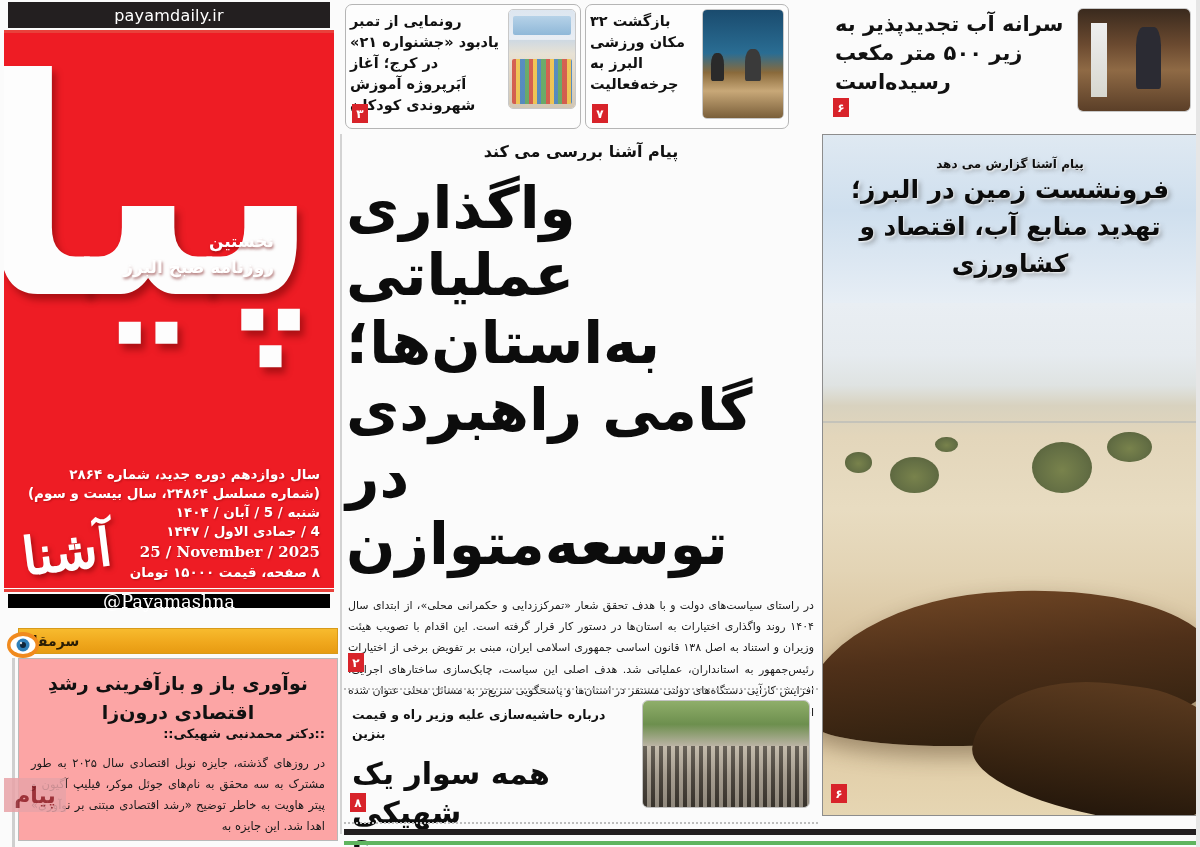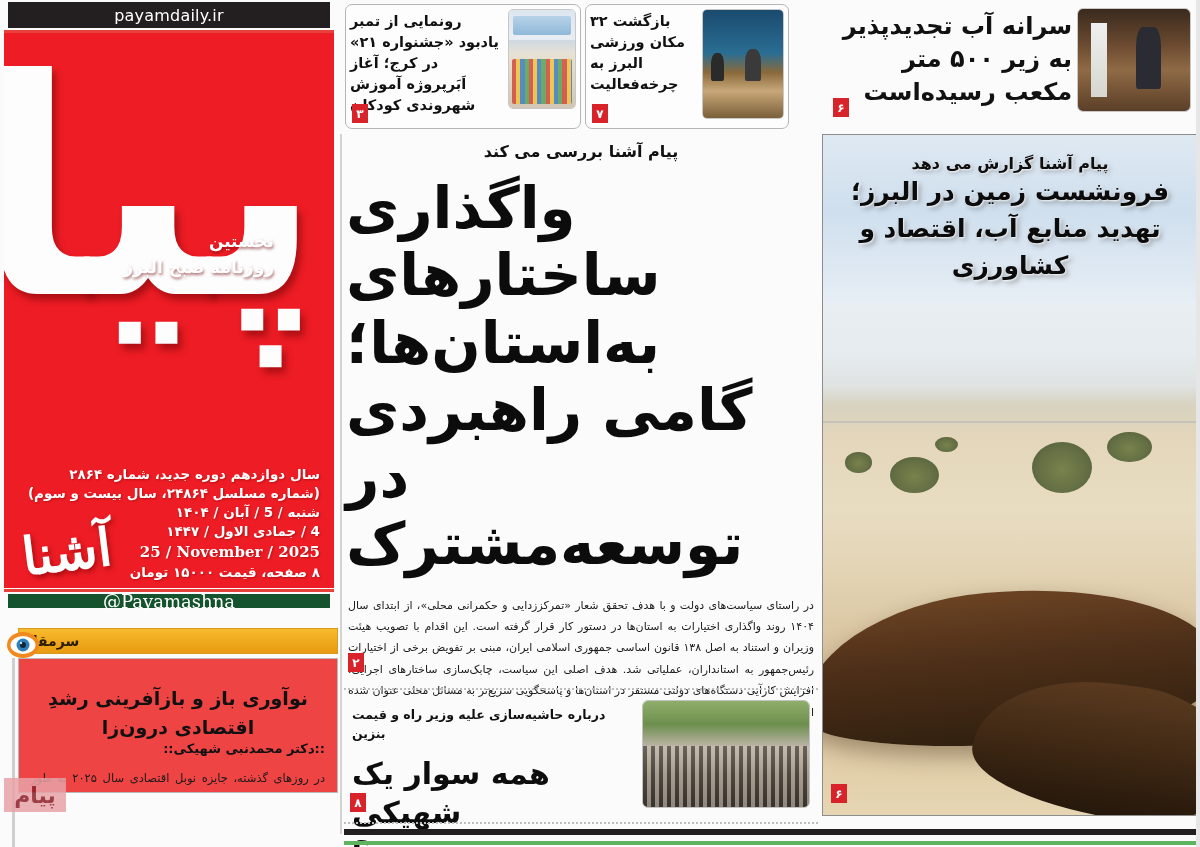--- a/index.html
+++ b/index.html
@@ -94,21 +94,21 @@
   .issue-info div { font-size: 13.5px; font-weight: 700; text-shadow: 1px 1px 2px rgba(120,0,0,.45); white-space: nowrap; }
   .issue-info .en { font-size: 15px; font-family: "DejaVu Serif","Liberation Serif",serif; direction: ltr; text-align: right; }
 
   .social-rule {
     position: absolute; left: 4px; top: 589px;
     width: 330px; height: 3px; background: #e8413b;
   }
   .social-bar {
     position: absolute; left: 8px; top: 594px;
     width: 322px; height: 14px;
-    background: #14532d;
+    background: #000000;
     display: flex; align-items: center; justify-content: center;
   }
   .social-bar span {
     color: #ffffff; font-size: 18px;
     font-family: "DejaVu Serif", "Liberation Serif", serif;
     direction: ltr;
   }
 
   
   .editorial {
@@ -127,24 +127,24 @@
   .ed-header .lbl {
     color: #2a1d05; font-size: 14px; font-weight: 700; direction: rtl;
     margin-right: auto;
   }
   .eye-icon {
     position: absolute; left: 2px; top: 2px;
     width: 34px; height: 30px;
   }
   .ed-box {
     position: absolute; left: 14px; top: 30px;
-    width: 320px; height: 135px;
+    width: 320px; height: 183px;
     border: 1px solid #b9b9b9;
-    background: #ef4444;
-    padding: 25px 12px 0 12px;
+    background: #fca5a5;
+    padding: 10px 12px 0 12px;
     overflow: hidden;
   }
   .ed-title {
     text-align: center; direction: rtl;
     font-size: 19px; font-weight: 700; color: #111;
     line-height: 1.5; letter-spacing: -.4px;
   }
   .ed-author {
     text-align: right; direction: rtl;
     font-size: 13px; font-weight: 700; color: #111;
@@ -186,21 +186,21 @@
   .nbox.n3 { left: 489px; top: 2px; width: 364px; height: 125px; border: none; background: transparent; }
 
   .nbox .inner { position: absolute; inset: 4px; display: flex; flex-direction: row-reverse; gap: 5px; }
   .nbox .ntext {
     flex: 1;
     direction: rtl; text-align: left;
     font-size: 14.5px; font-weight: 700; color: #111;
     line-height: 1.44; letter-spacing: -.3px;
     padding-top: 2px;
   }
-  .nbox.n3 .ntext { font-size: 24px; line-height: 1.38; text-align: right; }
+  .nbox.n3 .ntext { font-size: 21px; line-height: 1.38; text-align: left; }
   .nbox .nthumb {
     border: 1px solid #c8c8c8; border-radius: 5px;
     overflow: hidden; flex: none;
   }
   .nbox.n1 .nthumb { width: 68px; height: 100px; }
   .nbox.n2 .nthumb { width: 82px; height: 110px; }
   .nbox.n3 .nthumb { width: 114px; height: 104px; border-radius: 6px; }
 
   .pagenum {
     position: absolute;
@@ -307,21 +307,21 @@
     background: #fff;
     overflow: hidden;
   }
   .rf-headbox {
     position: absolute; left: 0; top: 0; width: 100%; height: 168px;
     background: linear-gradient(180deg,#dfe9f2 0%, #cfdfee 45%, #e7eef5 100%);
     display:flex; flex-direction: column; align-items: center; justify-content: center;
     padding: 0 10px;
   }
   .rf-kicker {
-    direction: rtl; font-size: 16px; font-weight: 700; color: #0e0e0e;
+    direction: rtl; font-size: 12px; font-weight: 700; color: #0e0e0e;
     text-shadow: 1px 1px 2px rgba(255,255,255,.9), 2px 2px 4px rgba(90,90,90,.5);
   }
   .rf-title {
     direction: rtl; text-align: center;
     font-size: 25px; font-weight: 700; color: #0b0b0b;
     line-height: 1.48; letter-spacing: -.8px;
     text-shadow: 1px 1px 2px rgba(255,255,255,.85), 3px 3px 5px rgba(80,80,80,.45);
   }
   .rf-photo {
     position: absolute; left: 0; top: 168px; width: 100%; height: 514px;
@@ -465,24 +465,24 @@
       </div>
       <div class="pagenum">۶</div>
     </div>
   </div>
 
   <div class="col-sep"></div>
 
   <div class="main-col">
     <div class="kicker">پیام آشنا بررسی می ‌کند</div>
     <div class="headline">
-      <div>واگذاری ساختارهای</div>
+      <div>واگذاری عملیاتی</div>
       <div>به‌استان‌ها؛</div>
       <div>گامی راهبردی در</div>
-      <div>توسعه‌مشترک</div>
+      <div>توسعه‌متوازن</div>
     </div>
     <div class="lead">در راستای سیاست‌های دولت و با هدف تحقق شعار «تمرکززدایی و حکمرانی محلی»، از ابتدای سال ۱۴۰۴ روند واگذاری اختیارات به استان‌ها در دستور کار قرار گرفته است. این اقدام با تصویب هیئت وزیران و استناد به اصل ۱۳۸ قانون اساسی جمهوری اسلامی ایران، مبنی بر تفویض برخی از اختیارات رئیس‌جمهور به استانداران، عملیاتی شد. هدف اصلی این سیاست، چابک‌سازی ساختارهای اجرایی، افزایش کارآیی دستگاه‌های دولتی مستقر در استان‌ها و پاسخگویی سریع‌تر به مسائل محلی عنوان شده است ...</div>
     <div class="lead-pagenum">۲</div>
   </div>
 
   <div class="mid-divider"></div>
 
   <div class="bot-article">
     <div class="ba-inner">
       <div class="ba-text">

